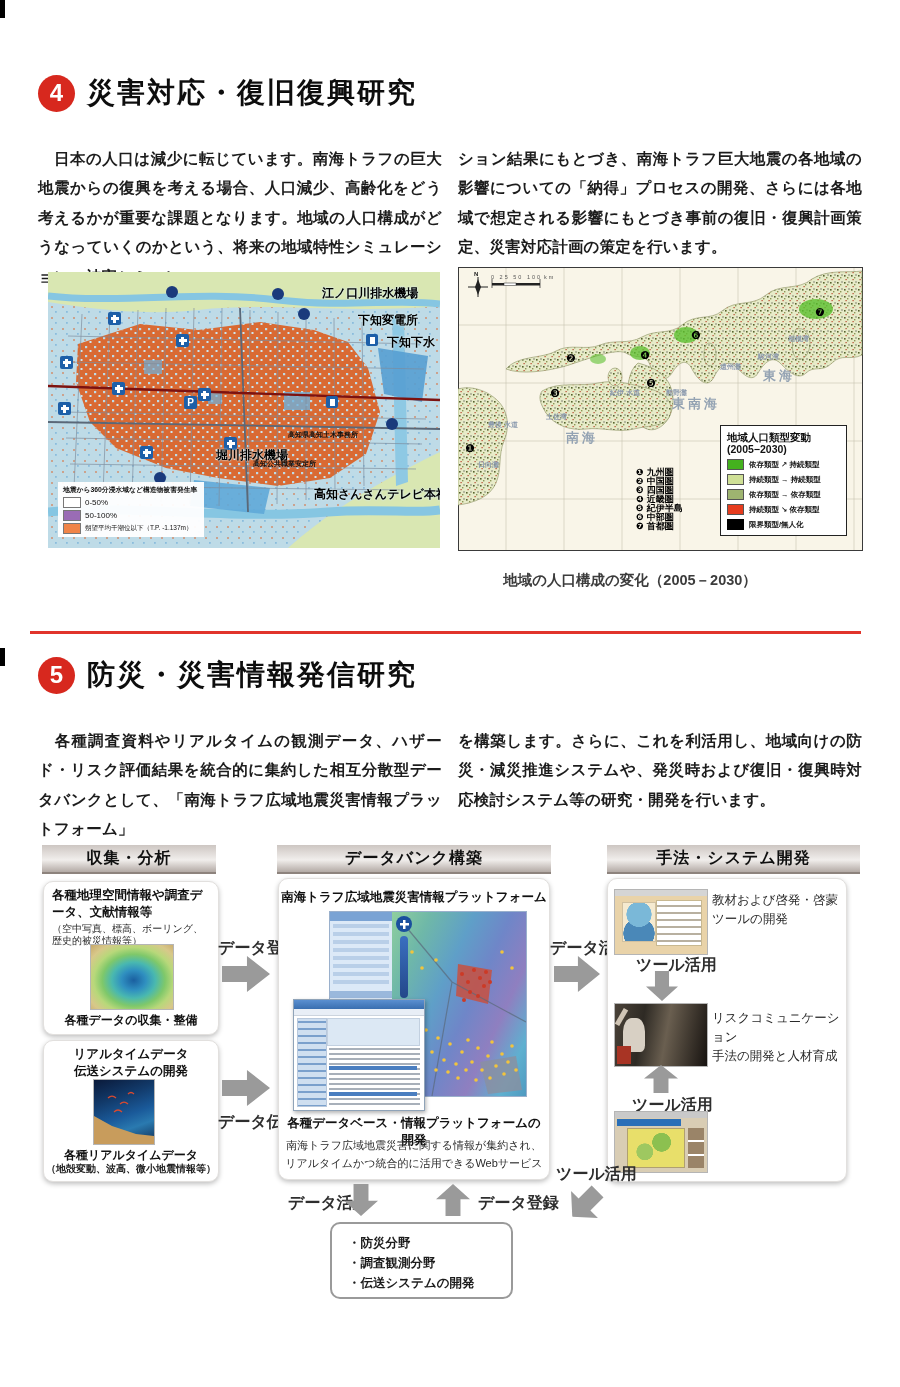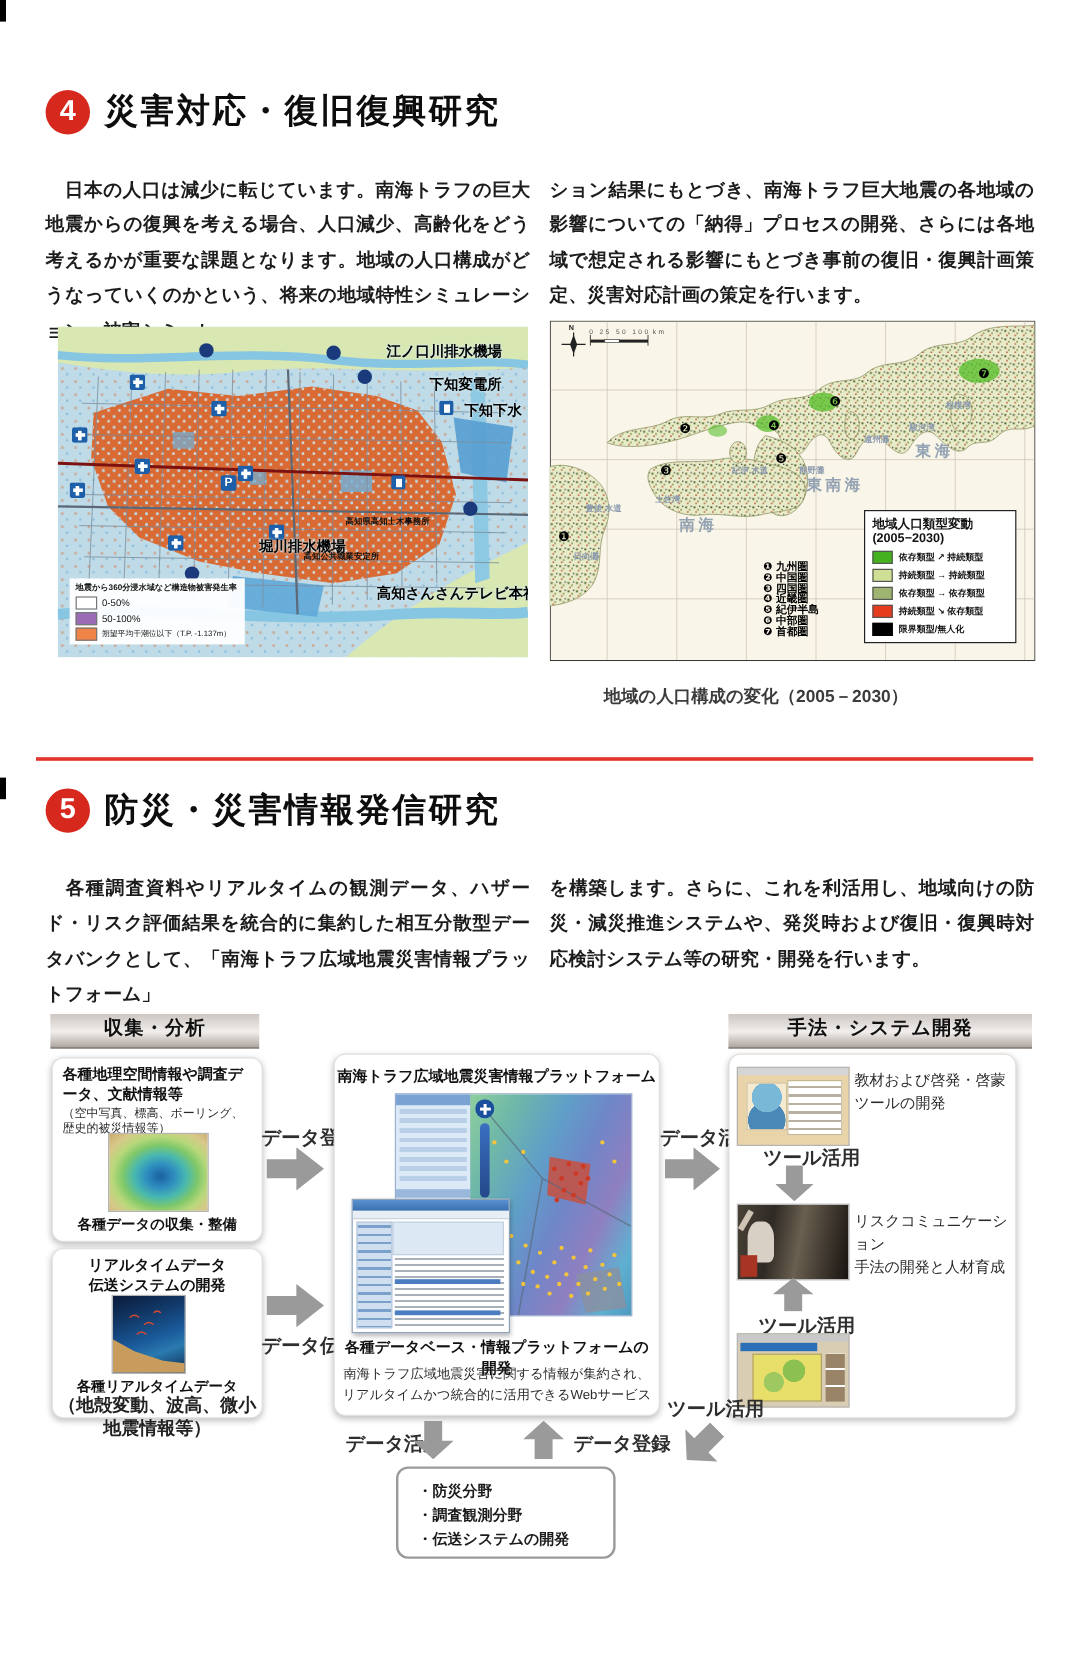--- a/index.html
+++ b/index.html
@@ -46,21 +46,21 @@
   .tinytick{font-size:5.5px;color:#555;position:absolute;letter-spacing:2px;white-space:nowrap;}
   
   .col-head{position:absolute;height:27px;background:linear-gradient(180deg,#cdc6c2 0%,#f1eeec 55%,#b3aaa5 100%);
             border-bottom:2px solid #8d837d;text-align:center;font-weight:800;font-size:16px;line-height:26px;
             color:#101010;letter-spacing:1px;}
   .wbox{position:absolute;background:#fff;border:1px solid #e2e0de;border-radius:10px;
         box-shadow:0 2px 5px rgba(0,0,0,.25);}
   .bx-title{position:absolute;font-weight:800;font-size:12.5px;line-height:17px;color:#111;}
   .bx-sub{position:absolute;font-weight:500;font-size:10px;line-height:12px;color:#2a2a2a;}
   .bx-cap{position:absolute;font-weight:800;font-size:12px;color:#111;text-align:center;}
-  .bx-cap2{position:absolute;font-weight:600;font-size:15px;color:#222;text-align:center;}
+  .bx-cap2{position:absolute;font-weight:600;font-size:10px;color:#222;text-align:center;}
   .arr{position:absolute;background:#9a9a9a;}
   .arr-right{clip-path:polygon(0 28%,52% 28%,52% 0,100% 50%,52% 100%,52% 72%,0 72%);}
   .arr-down{clip-path:polygon(28% 0,72% 0,72% 52%,100% 52%,50% 100%,0 52%,28% 52%);}
   .arr-up{clip-path:polygon(50% 0,100% 48%,72% 48%,72% 100%,28% 100%,28% 48%,0 48%);}
   .arr-label{position:absolute;font-size:16px;color:#2e2e2e;font-weight:600;white-space:nowrap;}
   .dev-txt{position:absolute;font-size:12.5px;line-height:19px;font-weight:500;color:#2a2a2a;}
   .thumb{position:absolute;border:1px solid #b5b5b5;overflow:hidden;}
   .terrain{position:absolute;background:
      radial-gradient(ellipse at 52% 55%,#1a5fa0 0%,#2f8fc0 20%,#49b8b0 36%,#7fc86a 52%,#b8d87a 66%,#d8c88a 82%,#c8a86a 100%);}
   .seafloor{position:absolute;background:linear-gradient(160deg,#0a1a3a 0%,#123a6a 30%,#1a5a9a 55%,#2a7ab0 72%,#0e2a50 100%);}
@@ -354,20 +354,21 @@
 
   <div class="sec-head" style="left:38px;top:656px;">
     <span class="sec-num">5</span>
     <h1 class="sec-title">防災・災害情報発信研究</h1>
   </div>
 
   <p class="para" style="left:458px;top:710px;">を構築します。さらに、これを利活用し、地域向けの防災・減災推進システムや、発災時および復旧・復興時対応検討システム等の研究・開発を行います。</p>
   <p class="para" style="left:38px;top:710px;">　各種調査資料やリアルタイムの観測データ、ハザード・リスク評価結果を統合的に集約した相互分散型データバンクとして、「南海トラフ広域地震災害情報プラットフォーム」</p>
 
   <div class="col-head" style="left:42px;top:845px;width:174px;">収集・分析</div>
+  <div class="col-head" style="left:277px;top:845px;width:274px;">データバンク構築</div>
   <div class="col-head" style="left:607px;top:845px;width:253px;">手法・システム開発</div>
 
   <div class="wbox" style="left:43px;top:881px;width:174px;height:152px;">
     <div class="bx-title" style="left:8px;top:5px;width:160px;">各種地理空間情報や調査データ、文献情報等</div>
     <div class="bx-sub" style="left:8px;top:41px;width:160px;">（空中写真、標高、ボーリング、歴史的被災情報等）</div>
     <div class="terrain thumb" style="left:46px;top:62px;width:82px;height:64px;"></div>
     <div class="bx-cap" style="left:8px;top:130px;width:158px;">各種データの収集・整備</div>
   </div>
 
   <div class="wbox" style="left:43px;top:1040px;width:174px;height:140px;">

